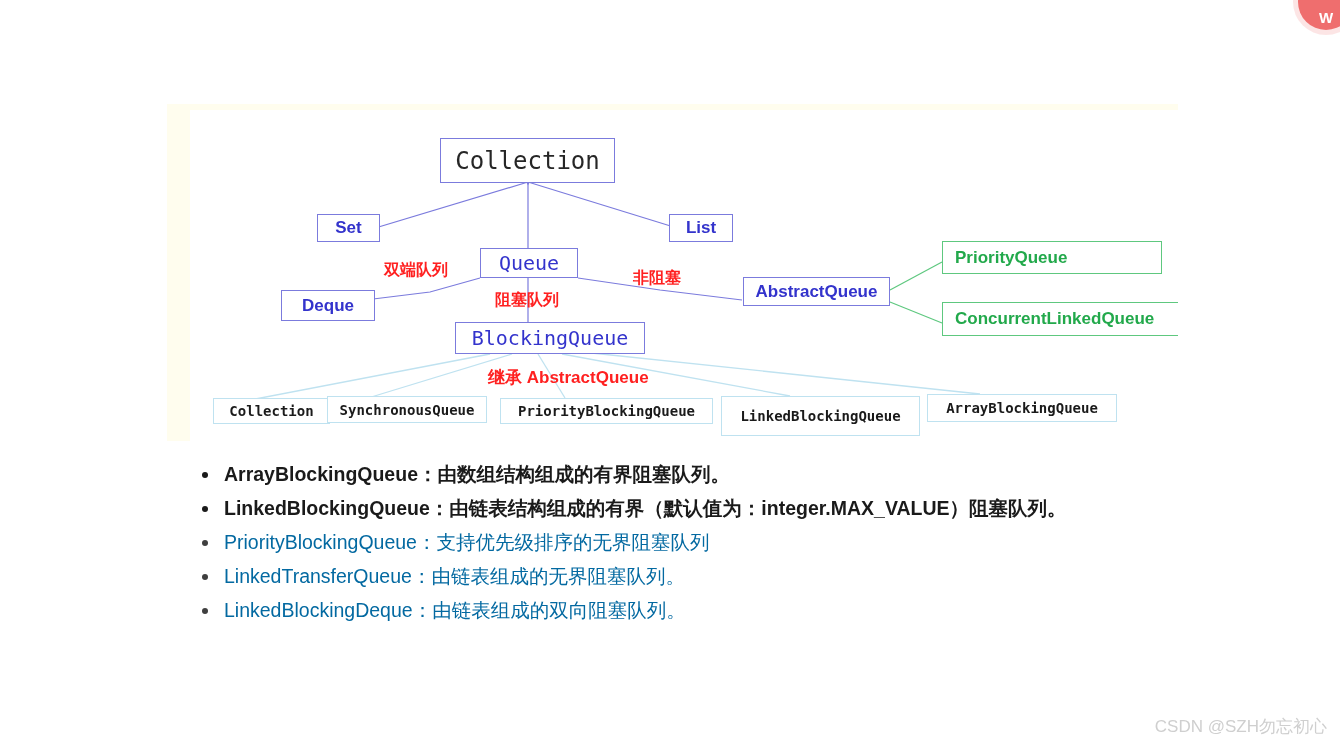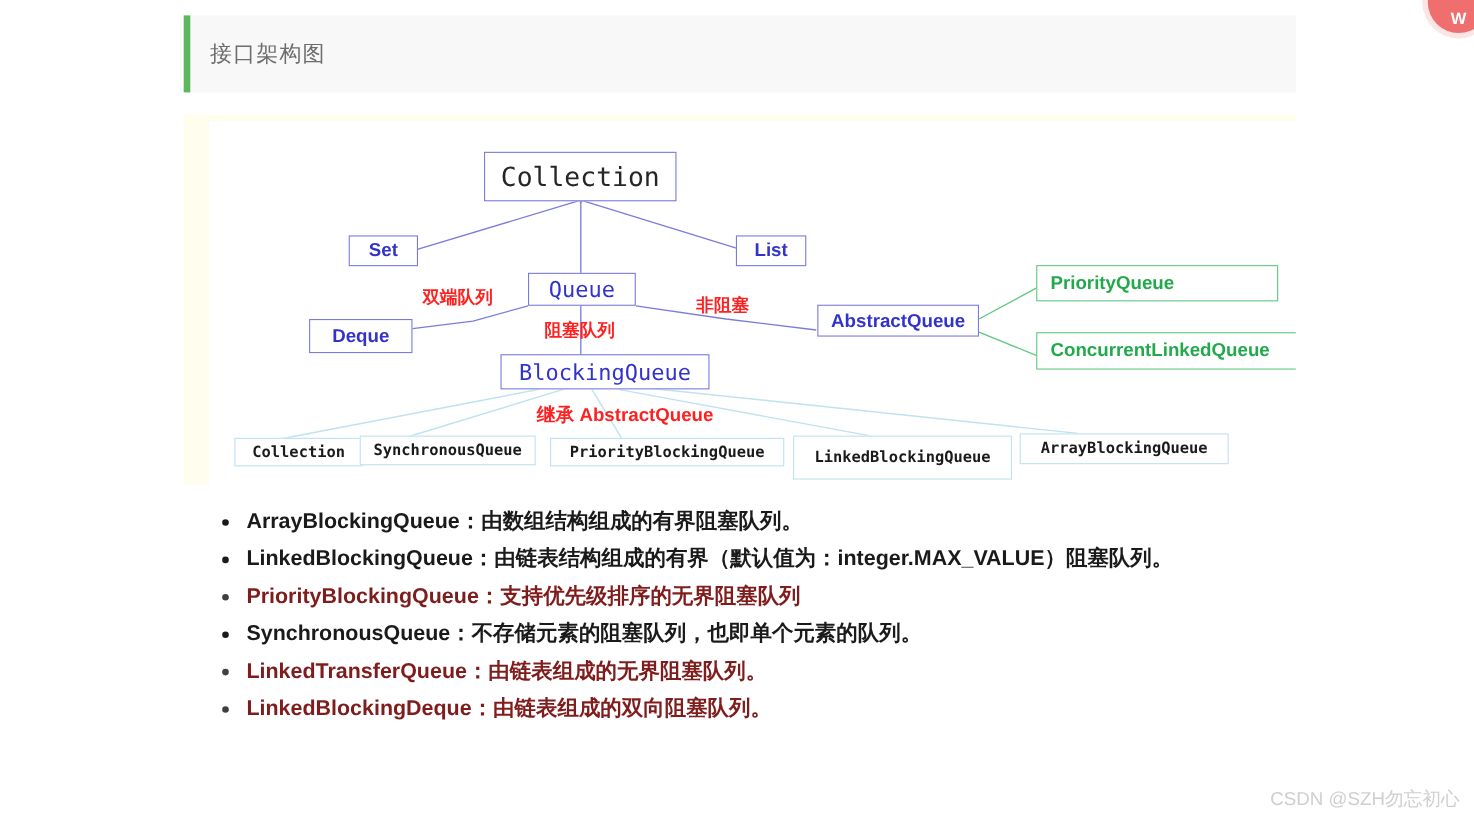--- a/index.html
+++ b/index.html
@@ -134,22 +134,21 @@
     margin: 0;
     padding: 0;
     list-style: none;
   }
   #bullets li {
     position: relative;
     padding-left: 28px;
     margin: 0 0 1px 0;
     font-size: 19.5px;
     line-height: 33px;
-    color: #7f1d1d;
-    font-weight: bold;
+    color: #0369a1;
   }
   #bullets li::before {
     content: "";
     position: absolute;
     left: 6px;
     top: 14px;
     width: 6px;
     height: 6px;
     border-radius: 50%;
     background: #3f3f3f;
@@ -191,24 +190,20 @@
   }
   #float-btn span {
     padding-bottom: 4px;
   }
 </style>
 </head>
 <body>
 
 <div id="page">
 
-  <div id="section-header">
-    <div class="bar"></div>
-    <div class="htext">接口架构图</div>
-  </div>
 
   <div id="diagram-wrap">
     <div id="diagram">
 
       <svg class="edges" viewBox="0 0 988 331">
 
         <path d="M 338 72 L 172 122" stroke="#7b7bdd" stroke-width="1.2" fill="none"></path>
 
         <path d="M 338 72 L 338 146" stroke="#7b7bdd" stroke-width="1.2" fill="none"></path>
 
@@ -311,23 +306,20 @@
   <ul id="bullets">
     <li class="bold">
       <span>ArrayBlockingQueue：由数组结构组成的有界阻塞队列。</span>
     </li>
     <li class="bold">
       <span>LinkedBlockingQueue：由链表结构组成的有界（默认值为：integer.MAX_VALUE）阻塞队列。</span>
     </li>
     <li>
       <span>PriorityBlockingQueue：支持优先级排序的无界阻塞队列</span>
     </li>
-    <li class="bold">
-      <span>SynchronousQueue：不存储元素的阻塞队列，也即单个元素的队列。</span>
-    </li>
     <li>
       <span>LinkedTransferQueue：由链表组成的无界阻塞队列。</span>
     </li>
     <li>
       <span>LinkedBlockingDeque：由链表组成的双向阻塞队列。</span>
     </li>
   </ul>
 
   <div id="watermark">
     <span>CSDN @SZH勿忘初心</span>

